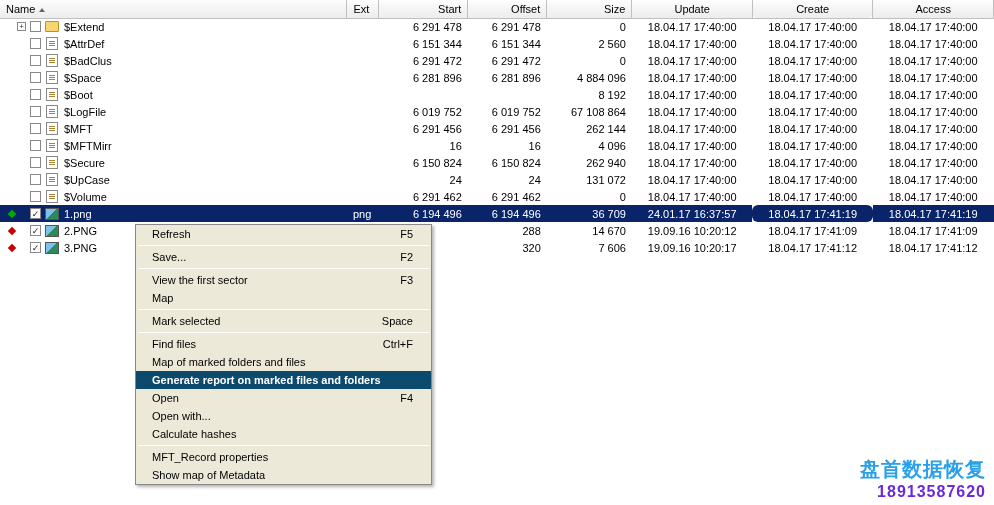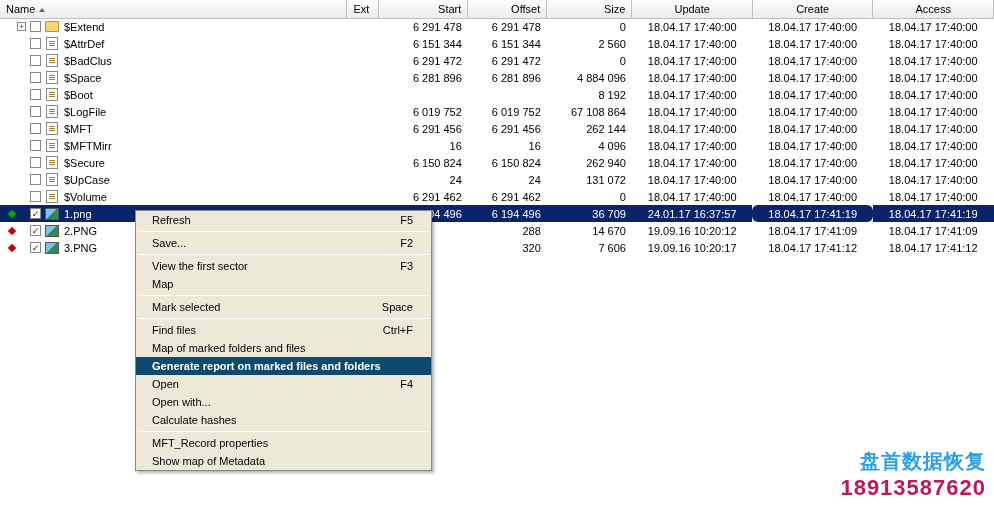--- a/index.html
+++ b/index.html
@@ -123,21 +123,21 @@
   background: #0a0; transform: rotate(45deg);
 }
 .marker.red::before {
   content: ""; width: 6px; height: 6px;
   background: #c00; transform: rotate(45deg);
 }
 
 .context-menu {
   position: absolute;
   left: 135px;
-  top: 210px;
+  top: 224px;
   width: 297px;
   background: #ece9d8;
   border: 1px solid #888;
   box-shadow: 2px 2px 3px rgba(0,0,0,.3);
   z-index: 100;
 }
 .menu-item {
   display: flex;
   justify-content: space-between;
   padding: 3px 18px 3px 16px;
@@ -155,21 +155,21 @@
   border-bottom: 1px solid #fff;
 }
 .watermark {
   position: absolute;
   right: 8px; bottom: 4px;
   text-align: right;
   font-family: "Microsoft YaHei", sans-serif;
   pointer-events: none;
 }
 .watermark .wm1 { font-size: 20px; color: #2aa0e8; font-weight: bold; letter-spacing: 1px; margin-top: 48px; }
-.watermark .wm2 { font-size: 22px; color: #be185d; font-weight: bold; letter-spacing: 1px; }
+.watermark .wm2 { font-size: 16px; color: #6d28d9; font-weight: bold; letter-spacing: 1px; }
 
 .c-name { width: 334px; }
 .c-ext  { width: 30px; }
 .c-start{ width: 86px; }
 .c-off  { width: 76px; }
 .c-size { width: 82px; }
 .c-upd  { width: 116px; }
 .c-cre  { width: 116px; border-radius: 6px; }
 .c-acc  { width: 116px; }
 </style>

